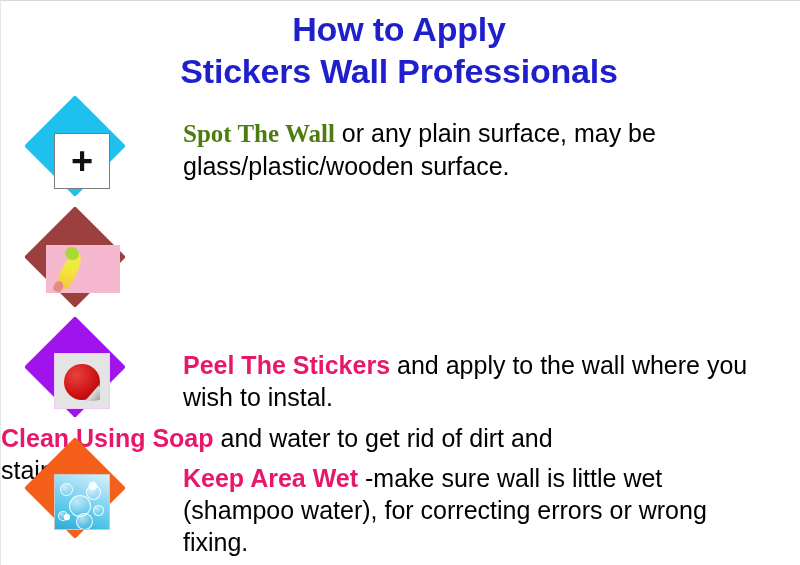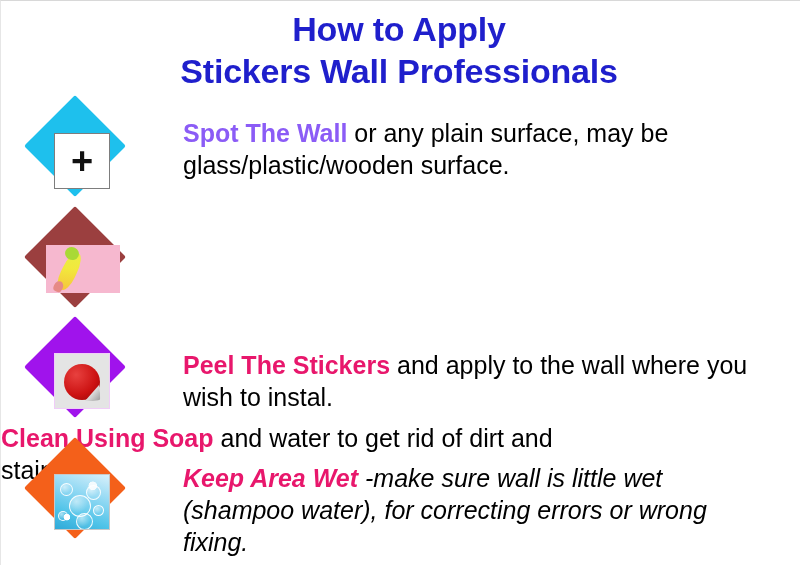--- a/index.html
+++ b/index.html
@@ -184,21 +184,21 @@
 
   
   .text-cell {
     flex: 1 1 auto;
     padding-right: 18px;
     padding-top: 14px;
   }
   .step-0 .text-cell { padding-top: 13px; }
   .step-1 .text-cell { padding-top: 24px; }
   .step-2 .text-cell { padding-top: 22px; }
-  .step-3 .text-cell { padding-top: 22px; font-style: italic; }
+  .step-3 .text-cell { padding-top: 22px; }
 
   .step-text {
     color: #000000;
     font-size: 25px;
     line-height: 1.28;
     margin: 0;
     max-width: 568px;
   }
   .lead {
     color: #e8176c;
@@ -218,21 +218,21 @@
   <div class="steps">
 
     <div class="step step-0">
       <div class="icon-cell">
         <div class="diamond" style="background: rgb(30, 192, 237);"></div>
         <div class="inner-tile">
           <span class="plus-glyph">+</span>
         </div>
       </div>
       <div class="text-cell">
-        <p class="step-text" style="color: rgb(0, 0, 0);"><span class="lead" style="color: #8b5cf6;">Spot The Wall</span><span> or any plain surface, may be glass/plastic/wooden surface.</span></p>
+        <p class="step-text" style="color: rgb(0, 0, 0);"><span class="lead" style="color: #4d7c0f; font-family: Liberation Serif, serif;">Spot The Wall</span><span> or any plain surface, may be glass/plastic/wooden surface.</span></p>
       </div>
     </div>
 
     <div class="step step-1">
       <div class="icon-cell">
         <div class="diamond" style="background: rgb(155, 63, 63);"></div>
         <div class="inner-tile">
           <div class="sponge-bg">
             <div class="sponge-body"></div>
             <div class="sponge-top"></div>

